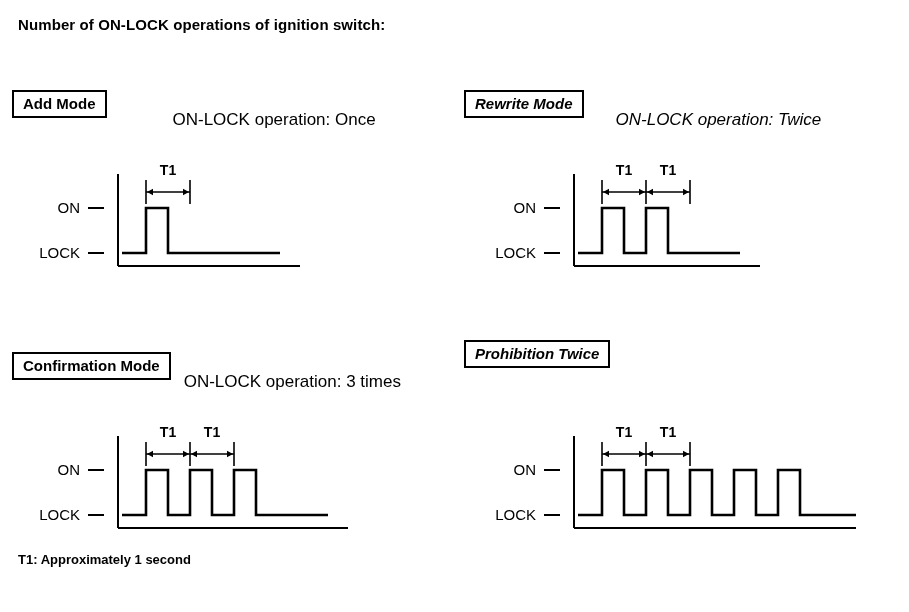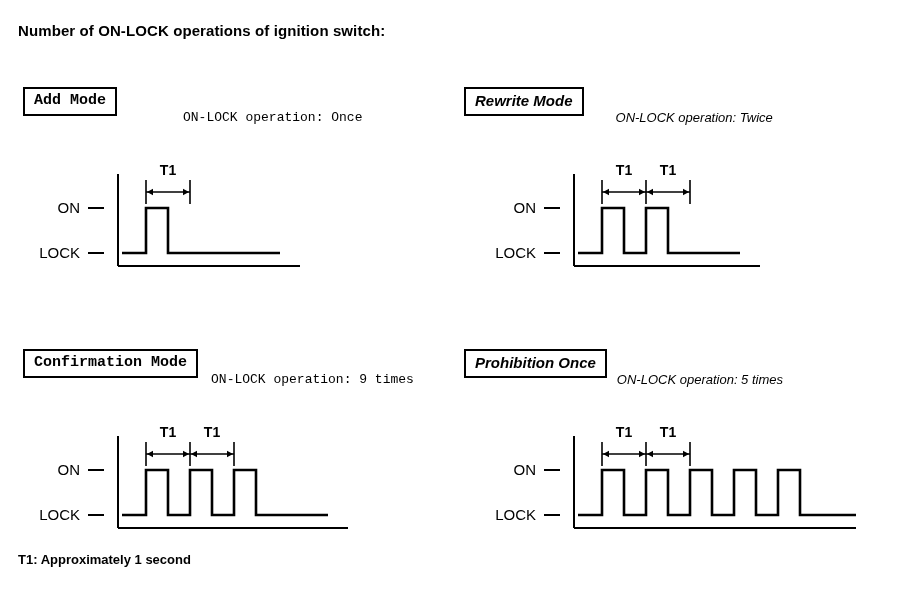--- a/index.html
+++ b/index.html
@@ -18,21 +18,20 @@
 
   
   #page-heading {
     position: absolute;
     left: 18px;
     top: 16px;
     font-size: 15px;
     font-weight: bold;
     letter-spacing: 0.1px;
     white-space: nowrap;
-    margin-top: 6px;
   }
 
   
   #footer-note {
     position: absolute;
     left: 18px;
     top: 552px;
     font-size: 13px;
     font-weight: bold;
     white-space: nowrap;
@@ -49,35 +48,35 @@
 
   .panel-header {
     position: absolute;
     left: 0;
     top: 0;
     display: flex;
     align-items: center;
     white-space: nowrap;
   }
   .panel-tl .panel-header,
-  .panel-bl .panel-header { left: 23px; font-family: Liberation Mono, monospace; }
+  .panel-bl .panel-header { left: 12px; }
   .panel-tr .panel-header,
   .panel-br .panel-header { left: 14px; font-style: italic; }
 
   .mode-box {
     border: 2px solid #000000;
     padding: 3px 9px 4px 9px;
     font-size: 15px;
     font-weight: bold;
     line-height: 1.15;
     background: #ffffff;
     white-space: nowrap;
   }
   .op-text {
-    font-size: 13px;
+    font-size: 17px;
     font-weight: normal;
     white-space: nowrap;
     margin-top: 32px;
   }
   .panel-tl .op-text { margin-left: 66px; }
   .panel-tr .op-text { margin-left: 32px; text-align: right; }
   .panel-bl .op-text { margin-left: 13px; }
   .panel-br .op-text { margin-left: 10px; }
 
   
@@ -183,21 +182,21 @@
         <path d="M 191 56 l 6 -3.2 l 0 6.4 z" fill="#000"></path>
         <path d="M 233 56 l -6 -3.2 l 0 6.4 z" fill="#000"></path>
         <text x="212" y="39" text-anchor="middle" class="t1-label">T1</text>
       </svg>
     </div>
 </div>
 
 <div class="panel panel-bl">
   <div class="panel-header">
     <div class="mode-box">Confirmation Mode</div>
-    <div class="op-text">ON-LOCK operation: 9 times</div>
+    <div class="op-text">ON-LOCK operation: 3 times</div>
   </div>
   <div class="wave-block">
       <svg width="400" height="140" viewBox="0 0 400 140" class="wave-svg">
         <text x="80" y="77" text-anchor="end" class="axis-label">ON</text>
         <text x="80" y="122" text-anchor="end" class="axis-label">LOCK</text>
         <line x1="88" y1="72" x2="104" y2="72" class="tick"></line>
         <line x1="88" y1="117" x2="104" y2="117" class="tick"></line>
         <line x1="118" y1="38" x2="118" y2="130" class="axisline"></line>
         <line x1="118" y1="130" x2="348" y2="130" class="axisline"></line>
         <path d="M 122 117 L 146 117 L 146 72 L 168 72 L 168 117 L 190 117 L 190 72 L 212 72 L 212 117 L 234 117 L 234 72 L 256 72 L 256 117 L 328 117" class="wline"></path>
@@ -211,22 +210,21 @@
         <line x1="190" y1="56" x2="234" y2="56" class="dim"></line>
         <path d="M 191 56 l 6 -3.2 l 0 6.4 z" fill="#000"></path>
         <path d="M 233 56 l -6 -3.2 l 0 6.4 z" fill="#000"></path>
         <text x="212" y="39" text-anchor="middle" class="t1-label">T1</text>
       </svg>
     </div>
 </div>
 
 <div class="panel panel-br">
   <div class="panel-header">
-    <div class="mode-box">Prohibition Once</div>
-    <div class="op-text">ON-LOCK operation: 5 times</div>
+    <div class="mode-box">Prohibition Twice</div>
   </div>
   <div class="wave-block">
       <svg width="400" height="140" viewBox="0 0 400 140" class="wave-svg">
         <text x="80" y="77" text-anchor="end" class="axis-label">ON</text>
         <text x="80" y="122" text-anchor="end" class="axis-label">LOCK</text>
         <line x1="88" y1="72" x2="104" y2="72" class="tick"></line>
         <line x1="88" y1="117" x2="104" y2="117" class="tick"></line>
         <line x1="118" y1="38" x2="118" y2="130" class="axisline"></line>
         <line x1="118" y1="130" x2="436" y2="130" class="axisline"></line>
         <path d="M 122 117 L 146 117 L 146 72 L 168 72 L 168 117 L 190 117 L 190 72 L 212 72 L 212 117 L 234 117 L 234 72 L 256 72 L 256 117 L 278 117 L 278 72 L 300 72 L 300 117 L 322 117 L 322 72 L 344 72 L 344 117 L 416 117" class="wline"></path>

